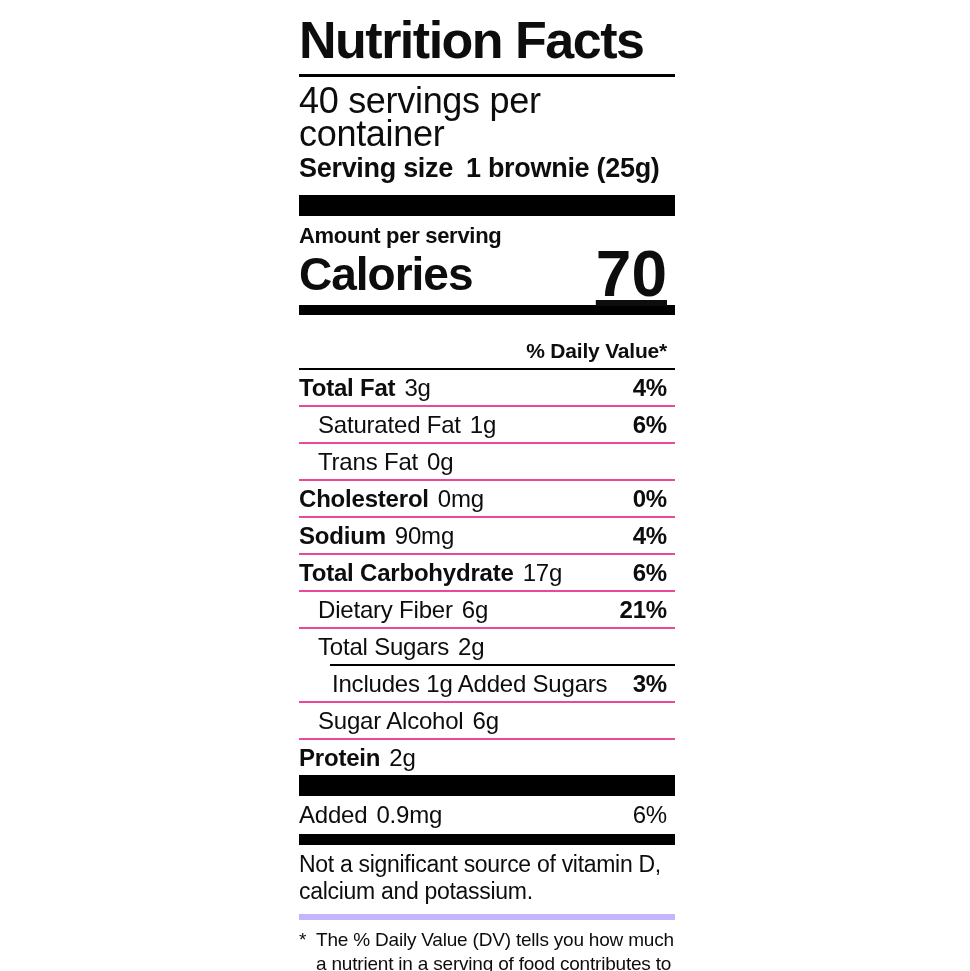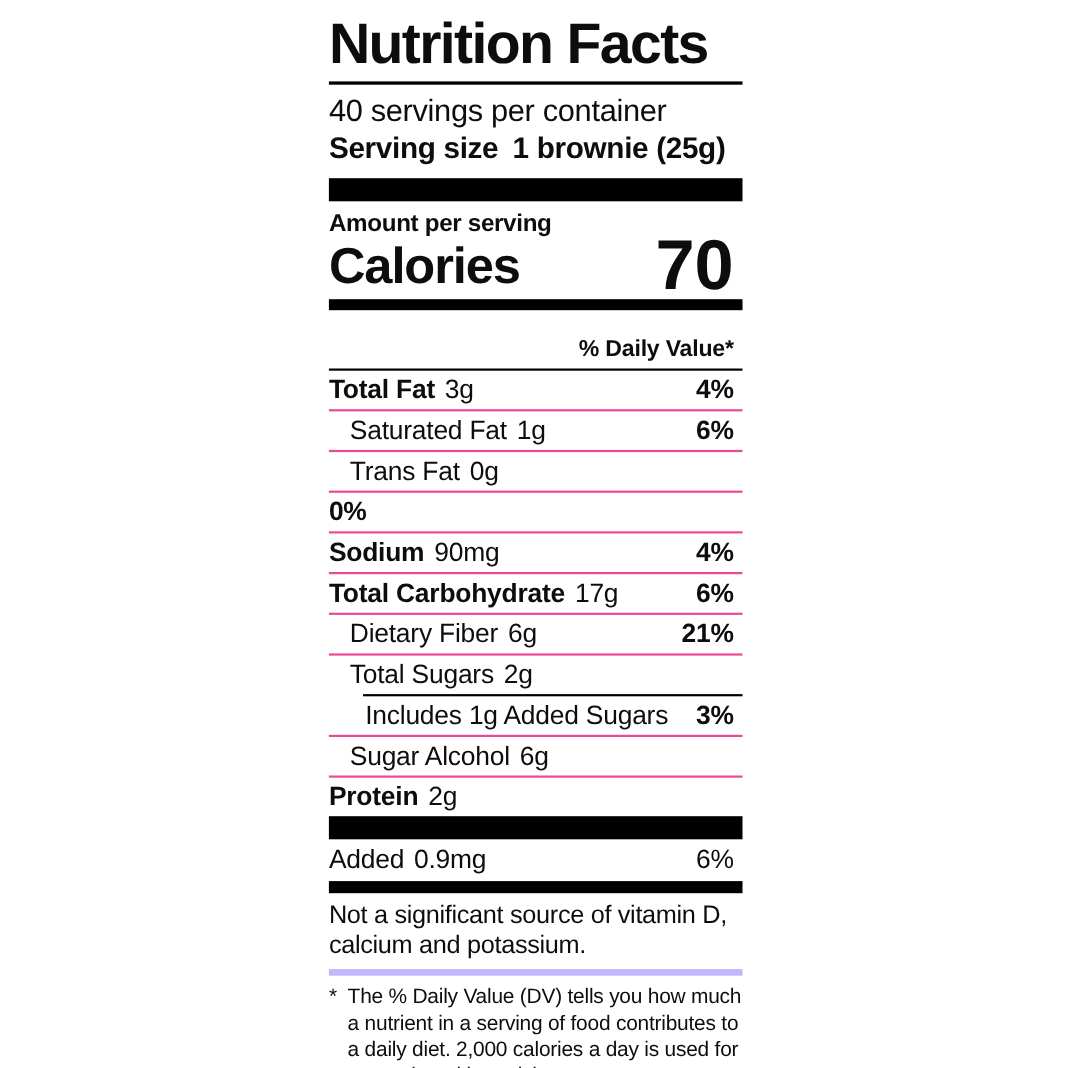--- a/index.html
+++ b/index.html
@@ -22,21 +22,21 @@
     letter-spacing:-1.5px;
     line-height:1.02;
     white-space:nowrap;
   }
   .title-rule {
     height:0; border:none;
     border-top:3px solid #000;
     margin:7px 0 7px 0;
   }
   .servings {
-    font-size:28px;
+    font-size:36px;
     line-height:33px;
     letter-spacing:-0.3px;
   }
   .serv-size {
     font-size:27px;
     font-weight:bold;
     line-height:36px;
     letter-spacing:-0.3px;
     display:flex;
   }
@@ -51,21 +51,21 @@
     letter-spacing:-0.3px;
   }
   .cal-row {
     display:flex;
     justify-content:space-between;
     align-items:flex-start;
     padding-right:8px;
     height:52px;
   }
   .cal-label { font-size:46px; font-weight:bold; line-height:52px; letter-spacing:-1px; }
-  .cal-value { font-size:64px; font-weight:bold; line-height:52px; }
+  .cal-value { font-size:64px; font-weight:bold; line-height:52px;text-decoration:underline; }
   .bar-med-1 { height:10px; margin-top:5px; }
   .dv-header {
     font-size:21px;
     font-weight:bold;
     text-align:right;
     padding:24px 8px 5px 0;
     border-bottom:2px solid #000;
     letter-spacing:-0.2px;
   }
   .row {
@@ -144,20 +144,21 @@
     <span class="nm i1"><span>Saturated Fat</span><span class="amt">1g</span></span>
     <span class="dv">6%</span>
   </div>
 
   <div class="row">
     <span class="nm i1"><span>Trans Fat</span><span class="amt">0g</span></span>
     <span class="dv"></span>
   </div>
 
   <div class="row">
+    <span class="nm"><span class="b">Cholesterol</span><span class="amt">0mg</span></span>
     <span class="dv">0%</span>
   </div>
 
   <div class="row">
     <span class="nm"><span class="b">Sodium</span><span class="amt">90mg</span></span>
     <span class="dv">4%</span>
   </div>
 
   <div class="row">
     <span class="nm"><span class="b">Total Carbohydrate</span><span class="amt">17g</span></span>

